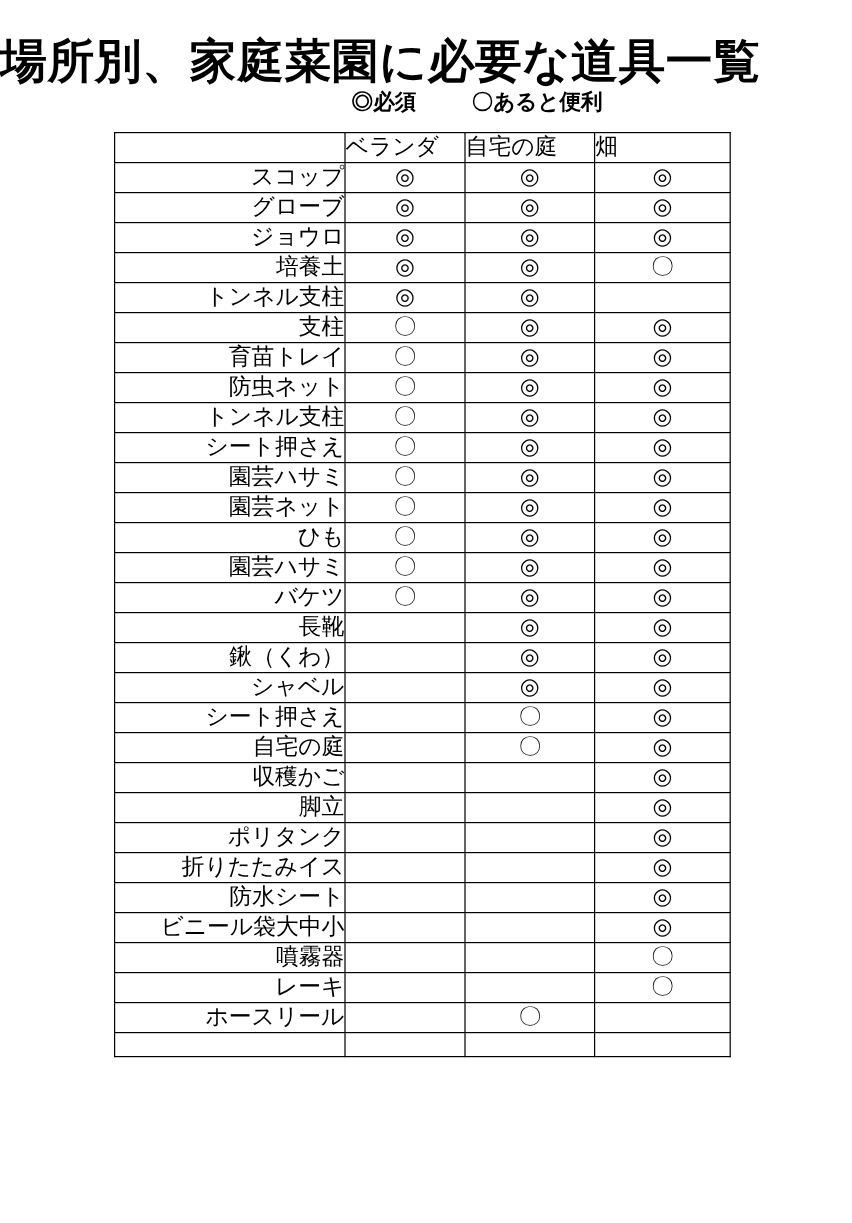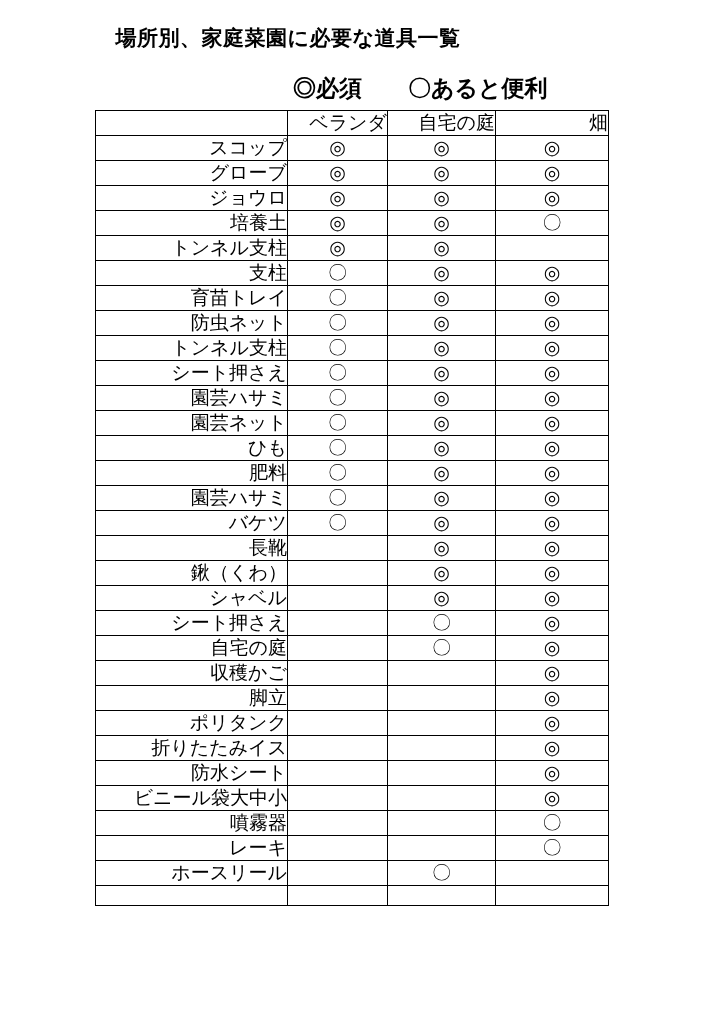--- a/index.html
+++ b/index.html
@@ -5,44 +5,44 @@
   html, body { margin: 0; padding: 0; }
   body {
     width: 710px; height: 1019px;
     background: #ffffff; color: #000000;
     font-family: "Liberation Sans", sans-serif;
     position: relative; overflow: hidden;
   }
   .page-title {
     position: absolute; top: 24px; left: 0; width: 576px;
     margin: 0; text-align: center;
-    font-size: 21px; font-weight: bold; white-space: nowrap;
+    font-size: 39px; font-weight: bold; white-space: nowrap;
     letter-spacing: 0.5px;
   }
   .legend {
     position: absolute; top: 73px; left: 293px;
-    font-size: 23px; font-weight: bold; white-space: nowrap;
+    font-size: 18px; font-weight: bold; white-space: nowrap;
   }
   .legend-required { margin-right: 46px; }
   .tools-table {
     position: absolute; top: 110px; left: 95px;
     border-collapse: collapse; table-layout: fixed;
   }
   .tools-table col.c-item    { width: 192px; }
   .tools-table col.c-veranda { width: 100px; }
   .tools-table col.c-garden  { width: 108px; }
   .tools-table col.c-field   { width: 113px; }
   .tools-table th, .tools-table td {
     border: 1px solid #000000;
     height: 24px; padding: 0;
     font-size: 19px; font-weight: normal;
     vertical-align: middle; white-space: nowrap; overflow: hidden;
     line-height: 24px;
   }
-  .tools-table th { text-align: right; }
+  .tools-table th { text-align: left; }
   .tools-table td.item { text-align: right; padding-left: 3px; }
   .tools-table td.mark { text-align: center; }
   .tools-table tr.empty-row th, .tools-table tr.empty-row td { height: 19px; }
 </style>
 </head>
 <body>
 
 <h1 class="page-title">場所別、家庭菜園に必要な道具一覧</h1>
 
 <div class="legend">
@@ -137,26 +137,20 @@
         <td class="mark">◎</td>
         <td class="mark">◎</td>
       </tr>
       <tr>
         <td class="item">ひも</td>
         <td class="mark">〇</td>
         <td class="mark">◎</td>
         <td class="mark">◎</td>
       </tr>
       <tr>
-        <td class="item">肥料</td>
-        <td class="mark">〇</td>
-        <td class="mark">◎</td>
-        <td class="mark">◎</td>
-      </tr>
-      <tr>
         <td class="item">園芸ハサミ</td>
         <td class="mark">〇</td>
         <td class="mark">◎</td>
         <td class="mark">◎</td>
       </tr>
       <tr>
         <td class="item">バケツ</td>
         <td class="mark">〇</td>
         <td class="mark">◎</td>
         <td class="mark">◎</td>

